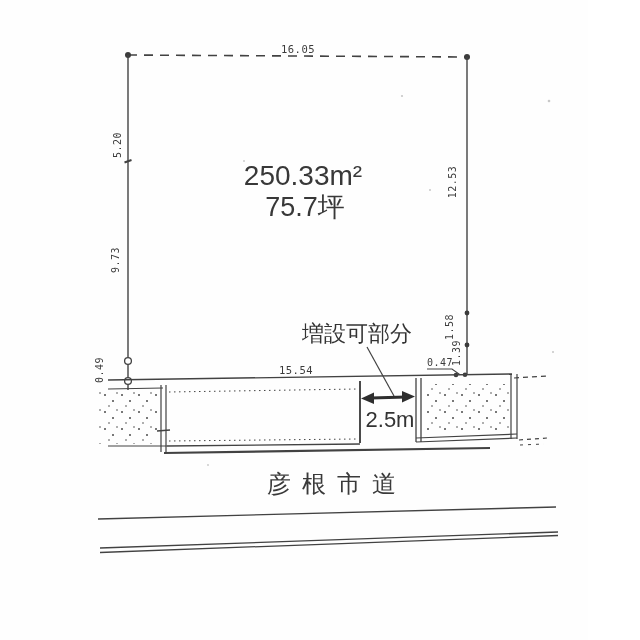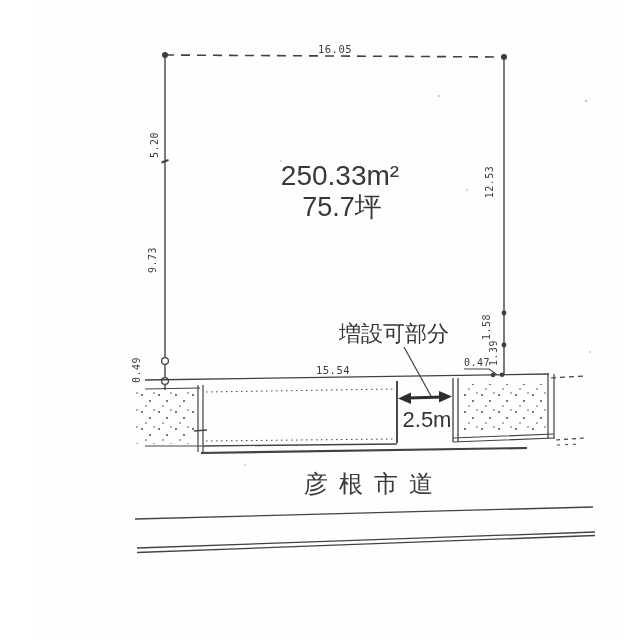--- a/index.html
+++ b/index.html
@@ -1,17 +1,17 @@
 <!DOCTYPE html>
 <html><head>
 <meta charset="utf-8">
 <style>
   html,body{margin:0;padding:0;background:#ffffff;}
   .stage{position:relative;width:588px;height:640px;background:#fefefe;overflow:hidden;
-         font-family:"Liberation Sans","DejaVu Sans",sans-serif;margin-left:37px;}
+         font-family:"Liberation Sans","DejaVu Sans",sans-serif;}
   svg{display:block}
   text{fill:#3c3c3c;}
   .dim{font-family:"DejaVu Sans Mono","Liberation Mono",monospace;font-size:10px;letter-spacing:0.5px;}
   .dim-big{font-family:"DejaVu Sans Mono","Liberation Mono",monospace;font-size:10.5px;letter-spacing:0.5px;}
   .area{font-size:28px;fill:#383838;}
   .tsubo{font-size:27px;fill:#383838;}
   .annot{font-size:22px;fill:#333;}
   .mlabel{font-size:22px;fill:#333;}
   .road{font-size:24px;letter-spacing:11px;fill:#3a3a3a;}
   .ink{stroke:#424242;}

